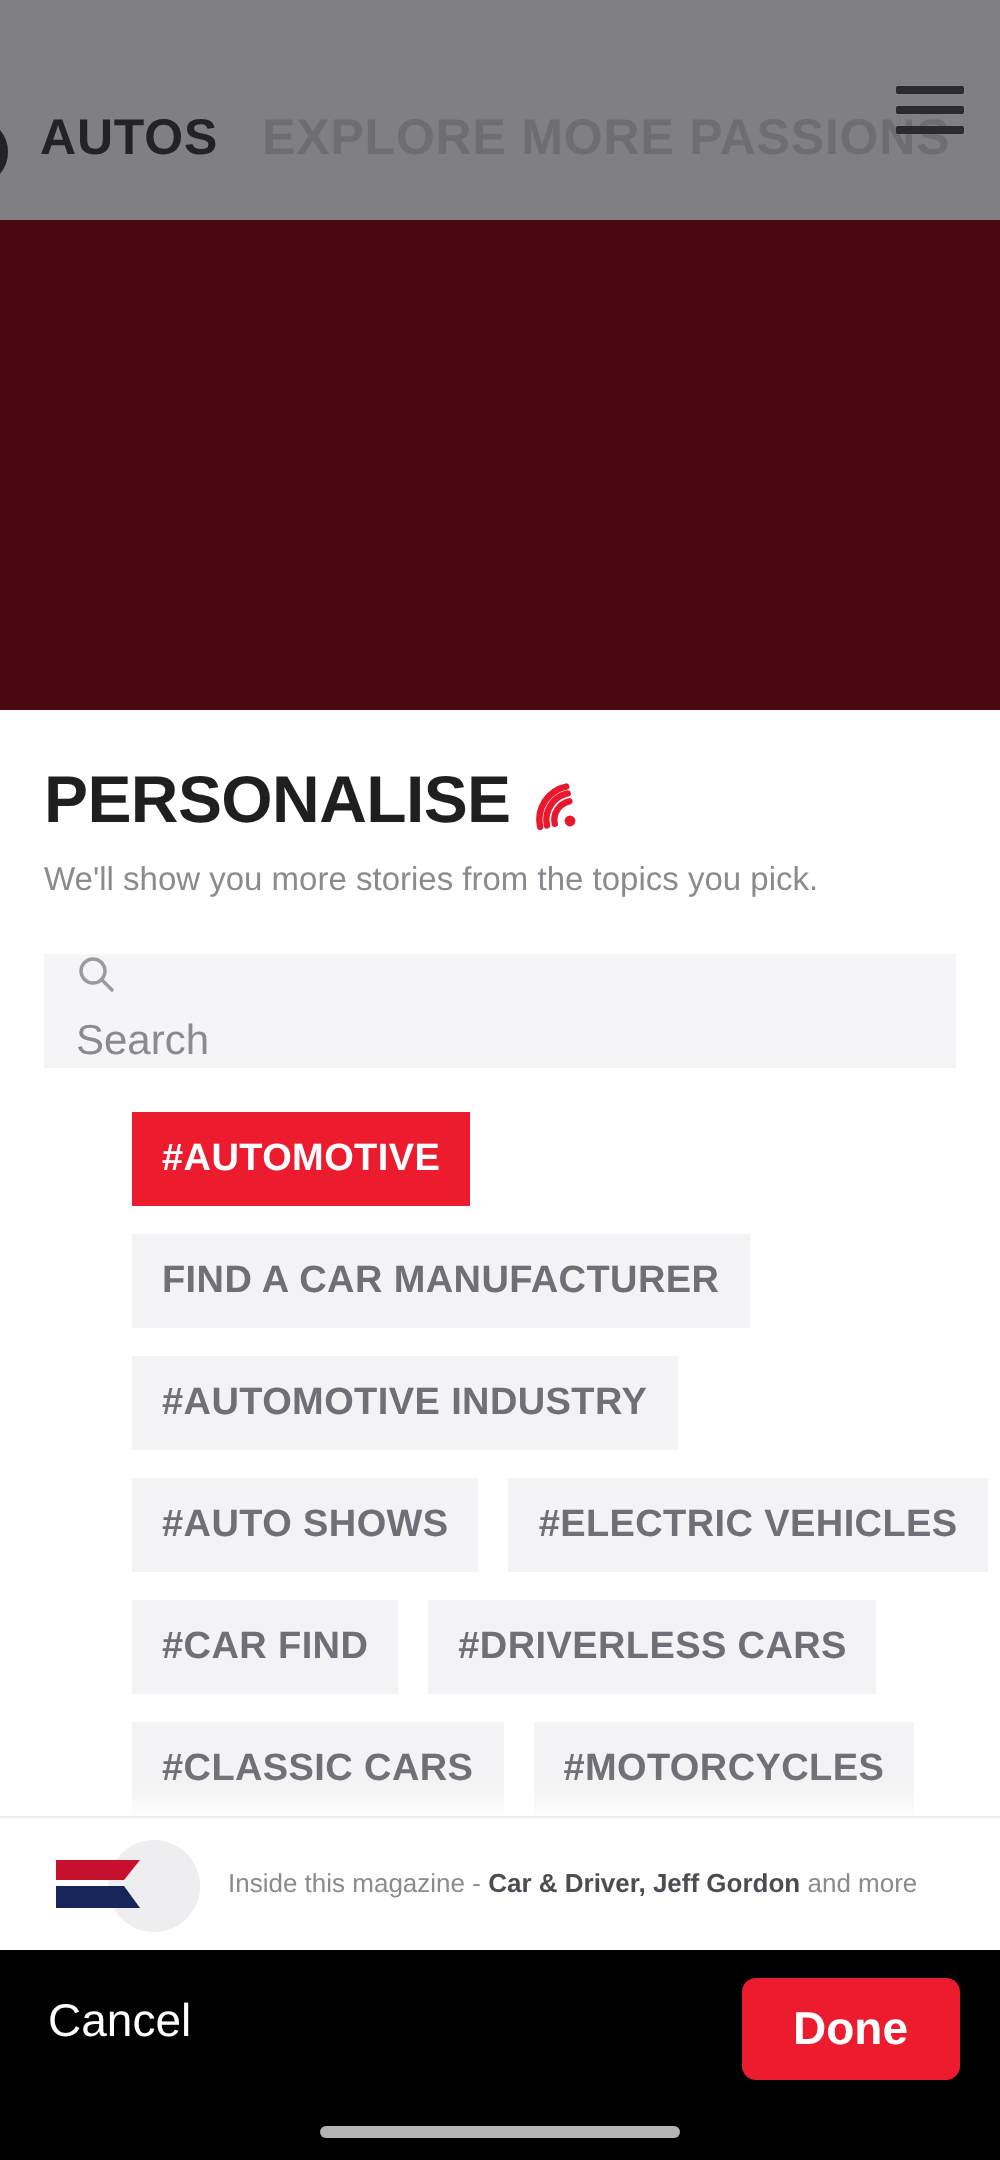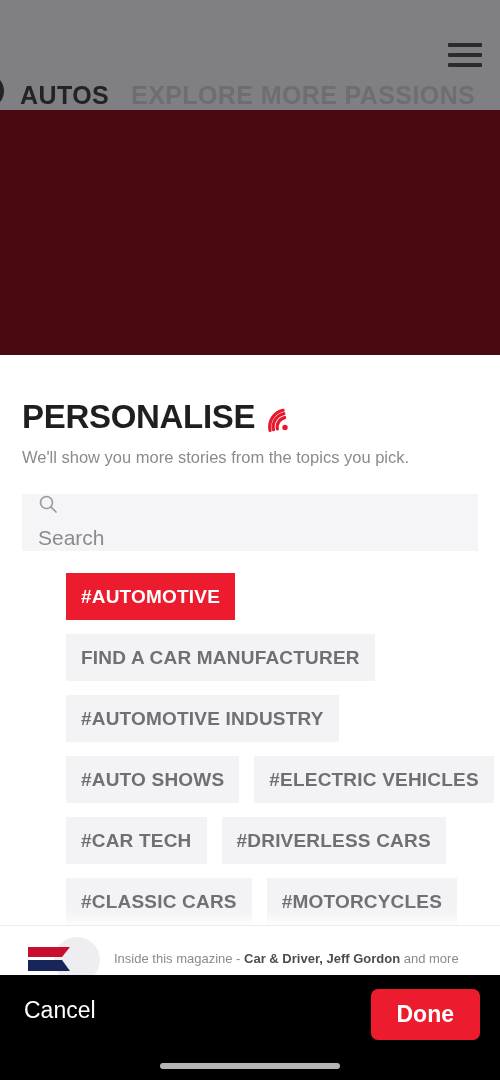--- a/index.html
+++ b/index.html
@@ -18,21 +18,21 @@
   }
 
   
   #top-nav {
     position:absolute; left:0; top:0; width:500px; height:110px;
     background:#808084;
     overflow:hidden;
   }
   #nav-row {
     position:absolute; left:0; top:55px; height:55px; width:500px;
-    display:flex; align-items:flex-end;
+    display:flex; align-items:flex-start;
   }
   #brand-logo {
     width:22px; height:40px; margin-left:-12px;
     position:relative; flex:0 0 auto;
   }
   #brand-logo .ring {
     position:absolute; left:-18px; top:4px;
     width:34px; height:34px; border-radius:50%;
     border:5px solid #232326;
   }
@@ -53,21 +53,21 @@
   #hamburger-btn i { display:block; height:4px; background:#2b2b2e; border-radius:1px; }
 
   
   #hero-banner {
     position:absolute; left:0; top:110px; width:500px; height:245px;
     background:#4a0810;
   }
 
   
   #personalise-sheet {
-    position:absolute; left:0; top:372px; width:500px; height:620px;
+    position:absolute; left:0; top:355px; width:500px; height:620px;
     background:#ffffff; overflow:hidden;
   }
   #sheet-header { padding:28px 22px 0 22px; }
   #sheet-title-row { display:flex; align-items:flex-end; gap:6px; }
   #sheet-title {
     font-size:33px; font-weight:bold; color:#1f1f22;
     letter-spacing:-.3px; line-height:1;
   }
   #signal-icon { width:30px; height:30px; position:relative; top:2px; }
   #sheet-subtitle {
@@ -201,21 +201,21 @@
         <button class="tag-chip">FIND A CAR MANUFACTURER</button>
       </div>
       <div class="tag-row">
         <button class="tag-chip">#AUTOMOTIVE INDUSTRY</button>
       </div>
       <div class="tag-row">
         <button class="tag-chip">#AUTO SHOWS</button>
         <button class="tag-chip">#ELECTRIC VEHICLES</button>
       </div>
       <div class="tag-row">
-        <button class="tag-chip">#CAR TECH</button>
+        <button class="tag-chip">#CAR FIND</button>
         <button class="tag-chip">#DRIVERLESS CARS</button>
       </div>
       <div class="tag-row">
         <button class="tag-chip">#CLASSIC CARS</button>
         <button class="tag-chip">#MOTORCYCLES</button>
       </div>
     </div>
 
   <div id="magazine-strip">
     <div id="magazine-avatar">

